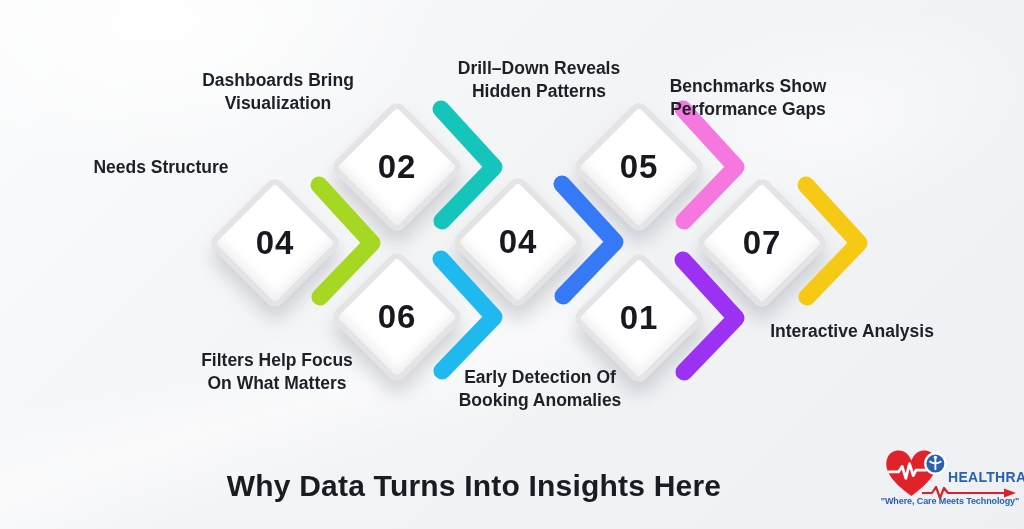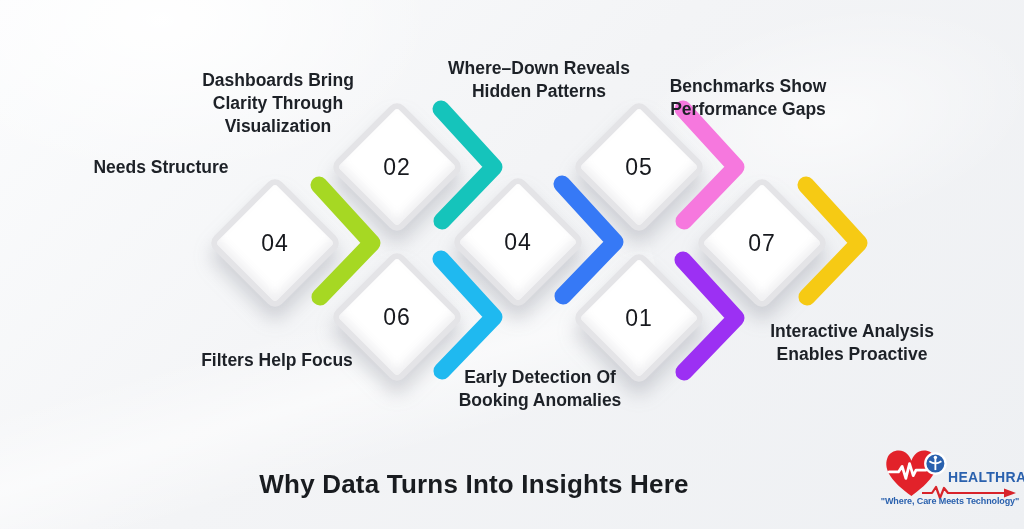--- a/index.html
+++ b/index.html
@@ -19,21 +19,21 @@
 
   
   .node{position:absolute;width:0;height:0;filter:drop-shadow(0 13px 9px rgba(110,115,128,.28));}
   .diamond{
     position:absolute;left:-48px;top:-48px;width:96px;height:96px;box-sizing:border-box;
     transform:rotate(45deg);background:#ffffff;border:6px solid var(--diamond-border,#e4e4e7);
     border-radius:10px;box-shadow:inset -5px -5px 10px rgba(130,135,148,.12);
   }
   .num{
     position:absolute;transform:translate(-50%,-50%);
-    font-size:23px;font-weight:400;letter-spacing:1px;color:var(--number-color,#17191e);
+    font-size:33px;font-weight:700;letter-spacing:1px;color:var(--number-color,#17191e);
     white-space:nowrap;
   }
   .node1{left:275px;top:243px}.node2{left:397px;top:167px}.node3{left:397px;top:317px}
   .node4{left:518px;top:242px}.node5{left:639px;top:167px}.node6{left:639px;top:318px}
   .node7{left:762px;top:243px}
 
   
   .chevrons{position:absolute;left:0;top:0;pointer-events:none;}
 
   
@@ -41,21 +41,21 @@
     position:absolute;transform:translateX(-50%);text-align:center;
     font-size:17.5px;line-height:23px;font-weight:700;color:var(--label-color,#1d2127);
     white-space:nowrap;
   }
   .lab1{left:161px;top:156px}.lab2{left:278px;top:69px}.lab3{left:277px;top:349px}
   .lab4{left:539px;top:57px}.lab5{left:748px;top:75px}.lab6{left:540px;top:366px}
   .lab7{left:852px;top:320px}
 
   .title{
     position:absolute;left:474px;top:469px;transform:translateX(-50%);margin:0;
-    font-size:26px;font-weight:700;color:var(--title-color,#191c20);white-space:nowrap;
+    font-size:30px;font-weight:700;color:var(--title-color,#191c20);white-space:nowrap;
     letter-spacing:.2px;
   }
 
   
   .logo{position:absolute;left:876px;top:443px;width:148px;height:70px;}
   .logo .heart{position:absolute;left:4px;top:1px;}
   .logo .brand{
     position:absolute;left:72px;top:26px;font-size:14px;font-weight:700;
     color:var(--brand-color,#1d5cab);letter-spacing:.3px;white-space:nowrap;
   }
@@ -112,41 +112,40 @@
     <polyline points="683,109 736,167 684,221" fill="none" stroke-width="17" stroke-linecap="round" stroke-linejoin="round" stroke="#f678de"></polyline>
     <polyline points="683,260 736,318 684,372" fill="none" stroke-width="17" stroke-linecap="round" stroke-linejoin="round" stroke="#9c30f3"></polyline>
     <polyline points="806,185 859,243 807,297" fill="none" stroke-width="17" stroke-linecap="round" stroke-linejoin="round" stroke="#f6ca14"></polyline>
   </svg>
 
   <div class="label lab1">
     <div>Needs Structure</div>
   </div>
   <div class="label lab2">
     <div>Dashboards Bring</div>
-    <div>Clarity Through</div>
     <div>Visualization</div>
   </div>
   <div class="label lab3">
     <div>Filters Help Focus</div>
+    <div>On What Matters</div>
   </div>
   <div class="label lab4">
-    <div>Where–Down Reveals</div>
+    <div>Drill–Down Reveals</div>
     <div>Hidden Patterns</div>
   </div>
   <div class="label lab5">
     <div>Benchmarks Show</div>
     <div>Performance Gaps</div>
   </div>
   <div class="label lab6">
     <div>Early Detection Of</div>
     <div>Booking Anomalies</div>
   </div>
   <div class="label lab7">
     <div>Interactive Analysis</div>
-    <div>Enables Proactive</div>
   </div>
 
   <h1 class="title">Why Data Turns Into Insights Here</h1>
 
   <div class="logo">
     <svg class="heart" width="72" height="54" viewBox="0 0 78 58">
       <path d="M34 56 C14 42 3 28 8 15 C11 6 24 4 30 11 C32 13 33 15 34 18 C35 15 36 13 38 11 C44 4 57 6 60 15 C65 28 54 42 34 56 Z" fill="#e2222a"></path>
       <polyline points="10,30 20,30 24,24 28,37 32,21 36,34 39,28 50,28" stroke="#ffffff" stroke-width="3" fill="none" stroke-linecap="round" stroke-linejoin="round"></polyline>
       <circle cx="60" cy="21" r="11" fill="#2a61ae" stroke="#ffffff" stroke-width="2.5"></circle>
       <circle cx="60" cy="14.5" r="1.9" fill="#ffffff"></circle>

